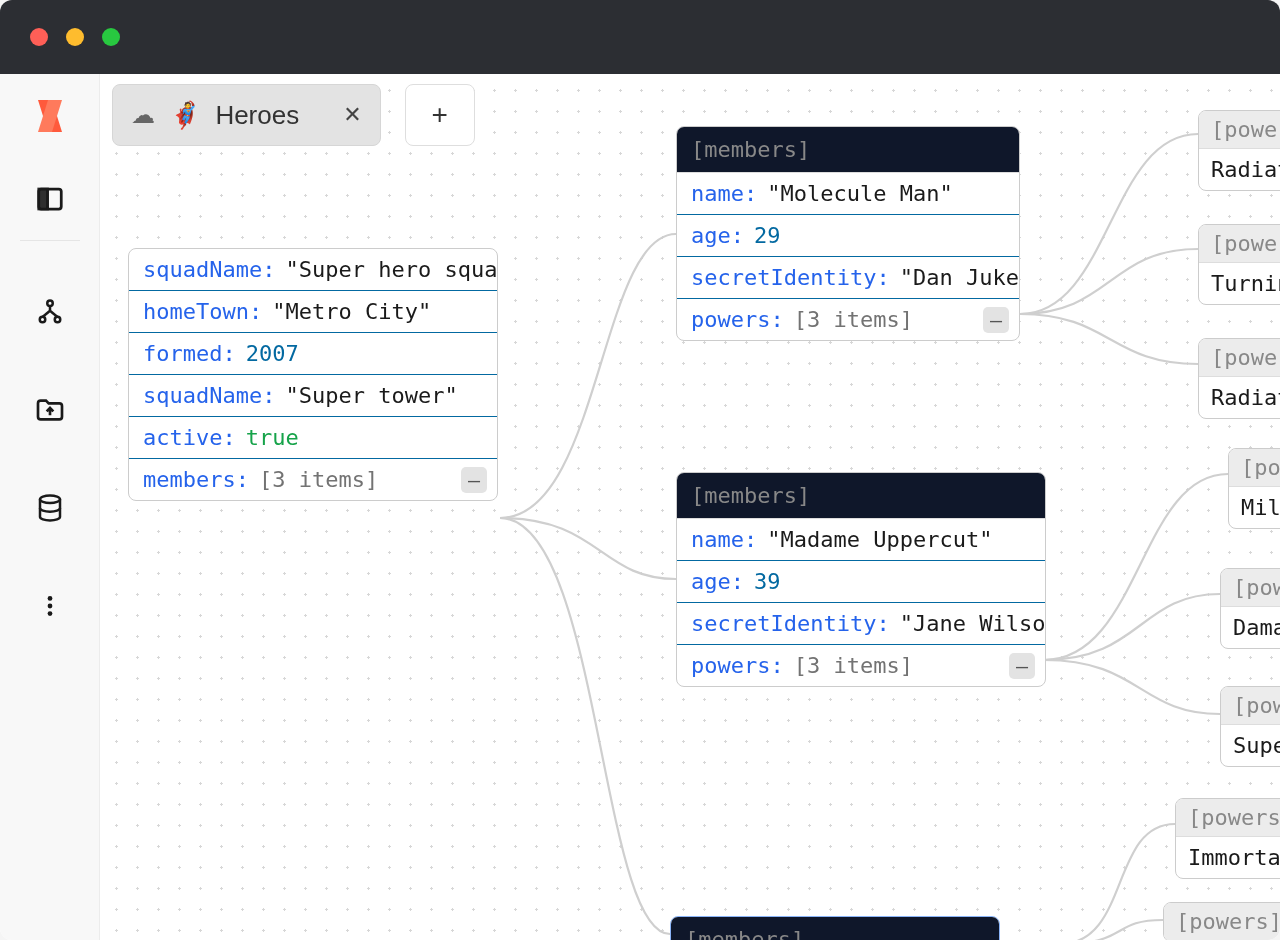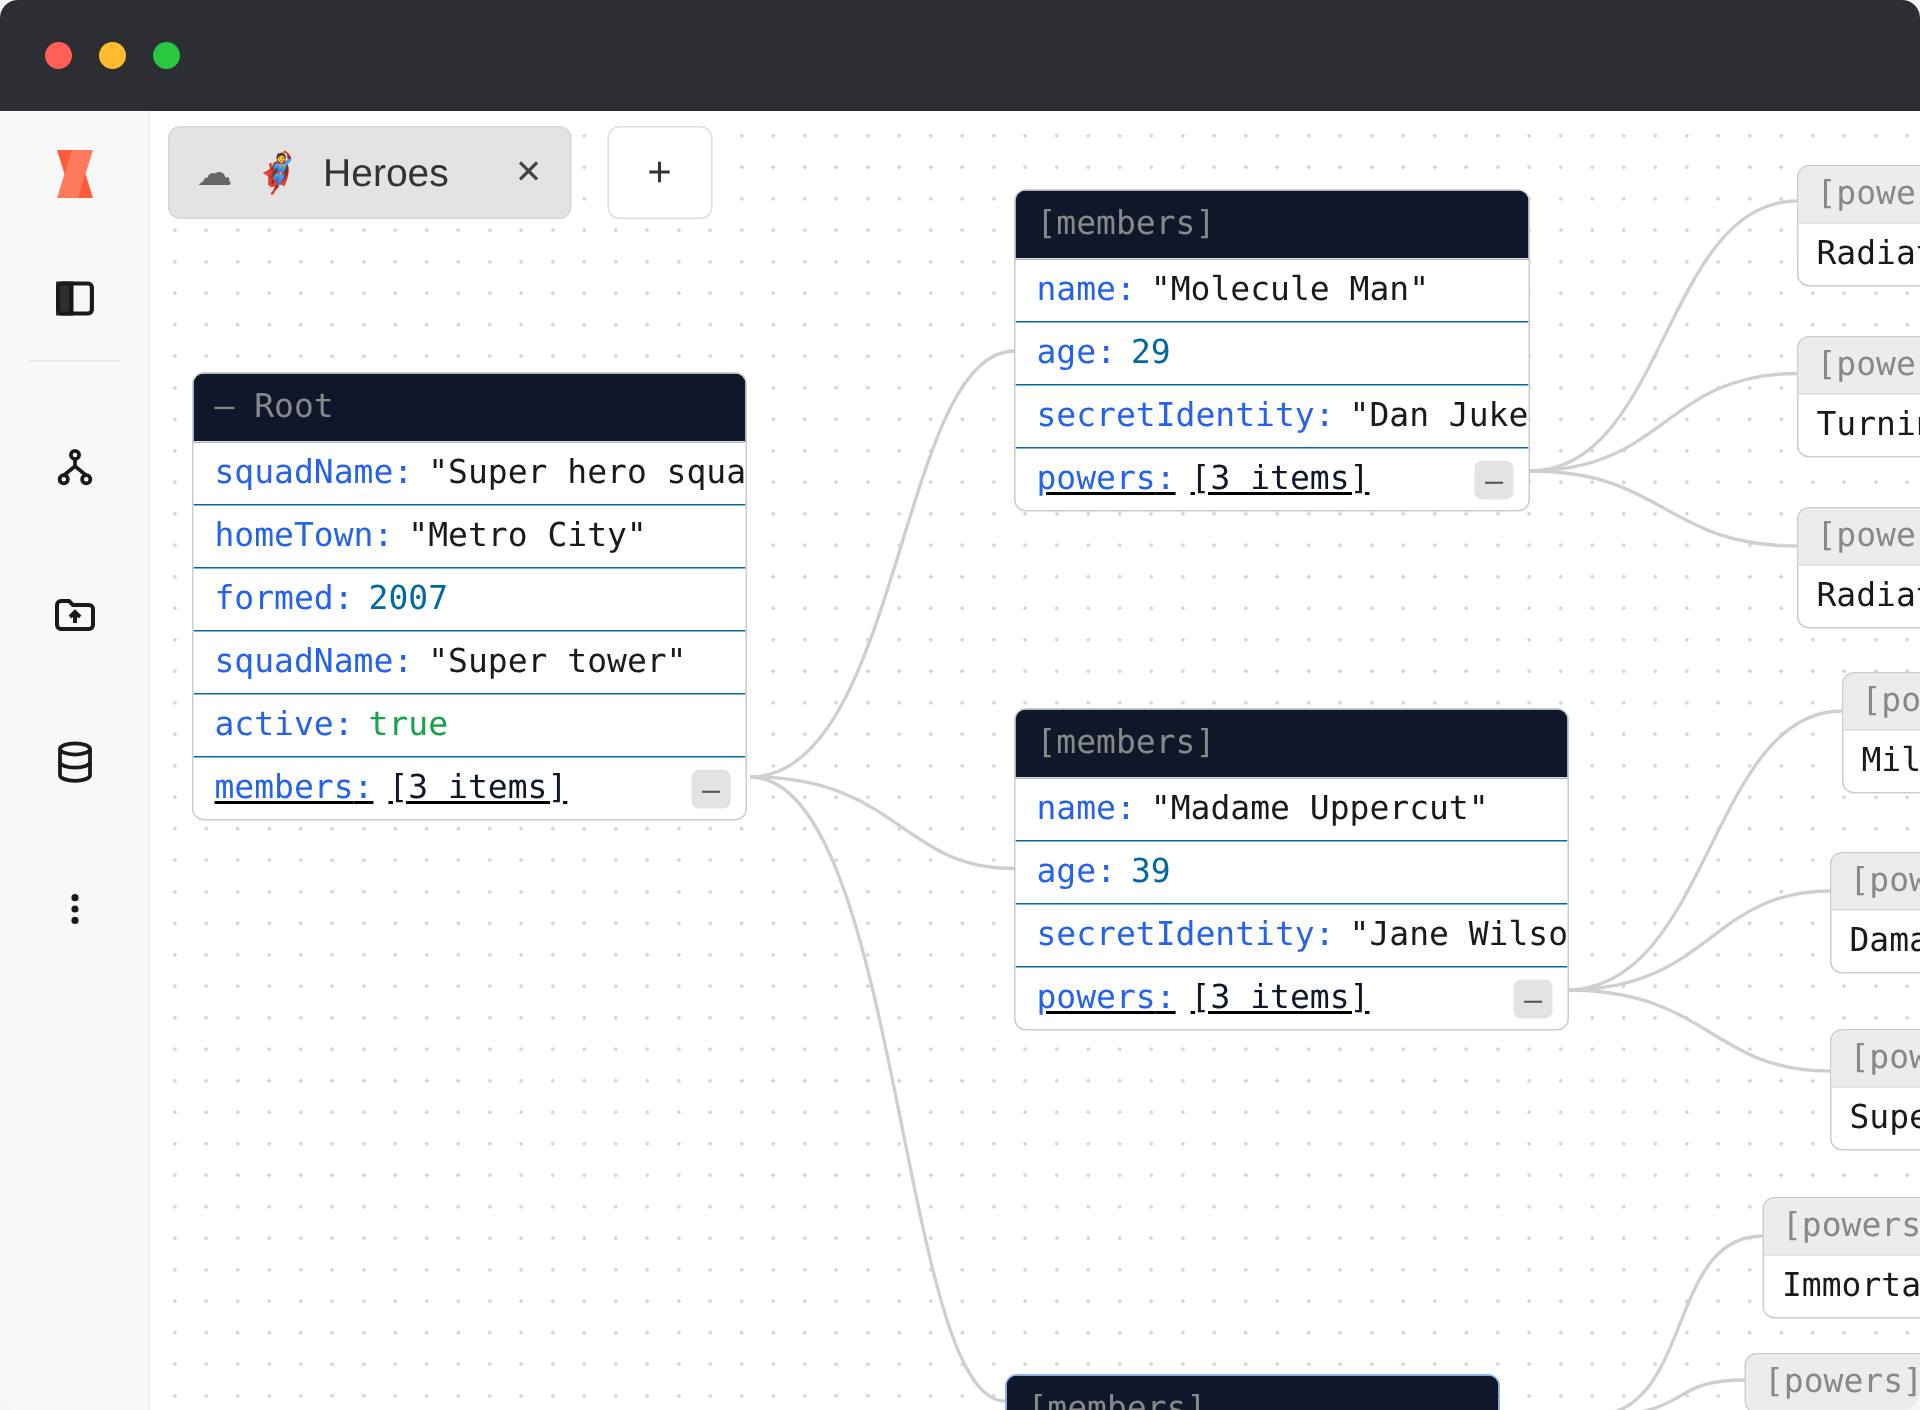--- a/index.html
+++ b/index.html
@@ -151,21 +151,20 @@
   border-bottom: 1px solid #0369a1;
   white-space: nowrap;
   display: flex;
   align-items: center;
   gap: 0;
 }
 .node-row:last-child { border-bottom: none; }
 .node-row.expandable {
   position: relative;
   padding-right: 50px;
-  text-decoration: underline;
 }
 .expand-btn {
   position: absolute;
   right: 10px;
   top: 50%;
   transform: translateY(-50%);
   width: 26px;
   height: 26px;
   background: #e3e3e3;
   border-radius: 5px;
@@ -175,21 +174,21 @@
   font-size: 20px;
   color: #555;
   cursor: pointer;
   line-height: 1;
 }
 .key { color: #2563eb; }
 .colon { color: #2563eb; margin-right: 10px; }
 .str { color: #1a1a1a; }
 .num { color: #0369a1; }
 .bool { color: #16a34a; }
-.arr { color: #0f172a; }
+.arr { color: #737373; }
 
 .small-node {
   position: absolute;
   border: 1.5px solid #ccc;
   border-radius: 8px;
   overflow: hidden;
   font-family: ui-monospace, "SF Mono", Menlo, Consolas, monospace;
   font-size: 22px;
   z-index: 5;
   background: #fff;
@@ -303,21 +302,20 @@
 
         <path d="M 944 586 C 1040 586, 1040 400, 1128 400"></path>
         <path d="M 944 586 C 1040 586, 1040 520, 1120 520"></path>
         <path d="M 944 586 C 1040 586, 1040 640, 1120 640"></path>
 
         <path d="M 960 870 C 1030 870, 1010 750, 1075 750"></path>
         <path d="M 960 870 C 1030 870, 1010 846, 1063 846"></path>
       </svg>
 
       <div class="node" style="left:28px; top:174px; width:370px">
-        <div class="node-header">– Root</div>
         <div id="root-rows">
             <div class="node-row">
               <span class="key">squadName</span>
               <span class="colon">:</span>
               <span class="str">"Super hero squad"</span>
             </div>
             <div class="node-row">
               <span class="key">homeTown</span>
               <span class="colon">:</span>
               <span class="str">"Metro City"</span>

